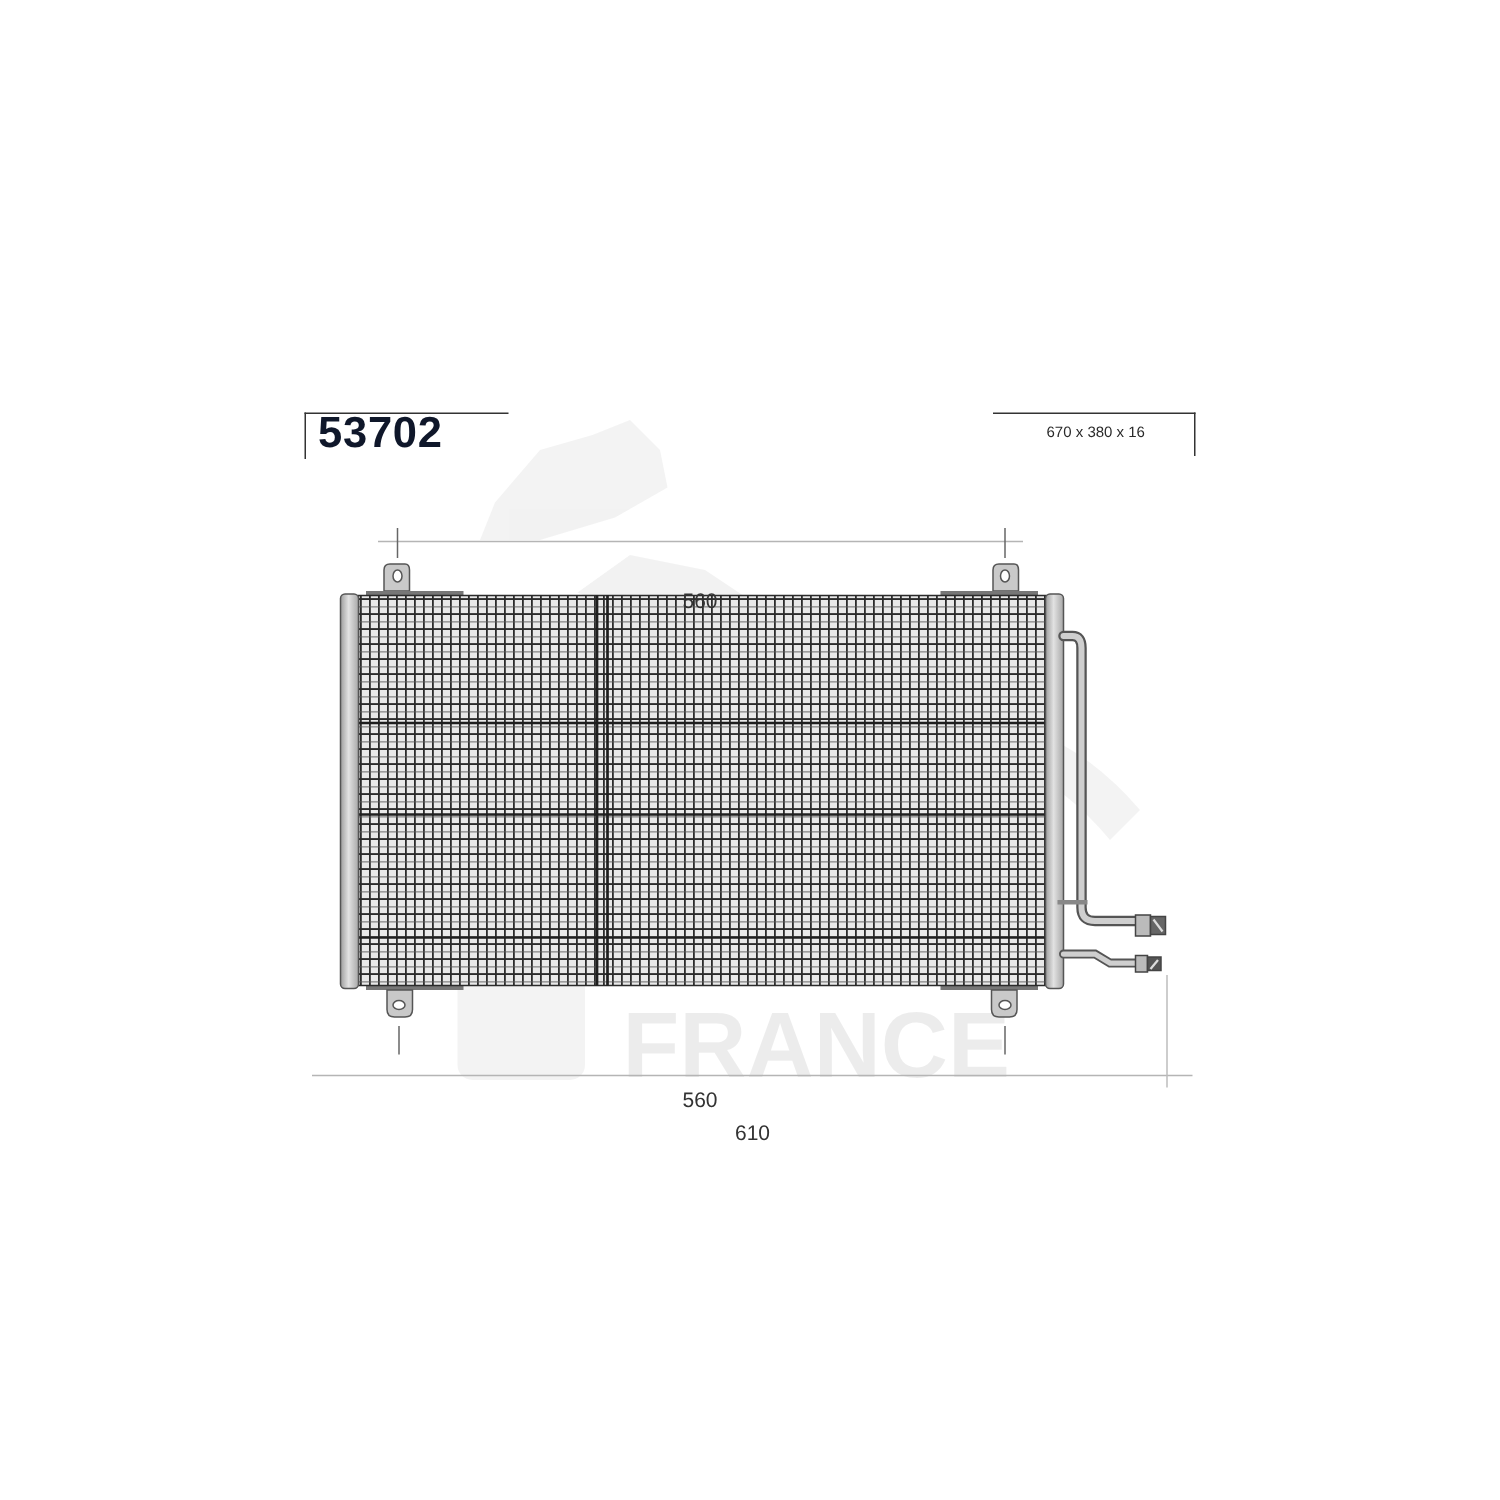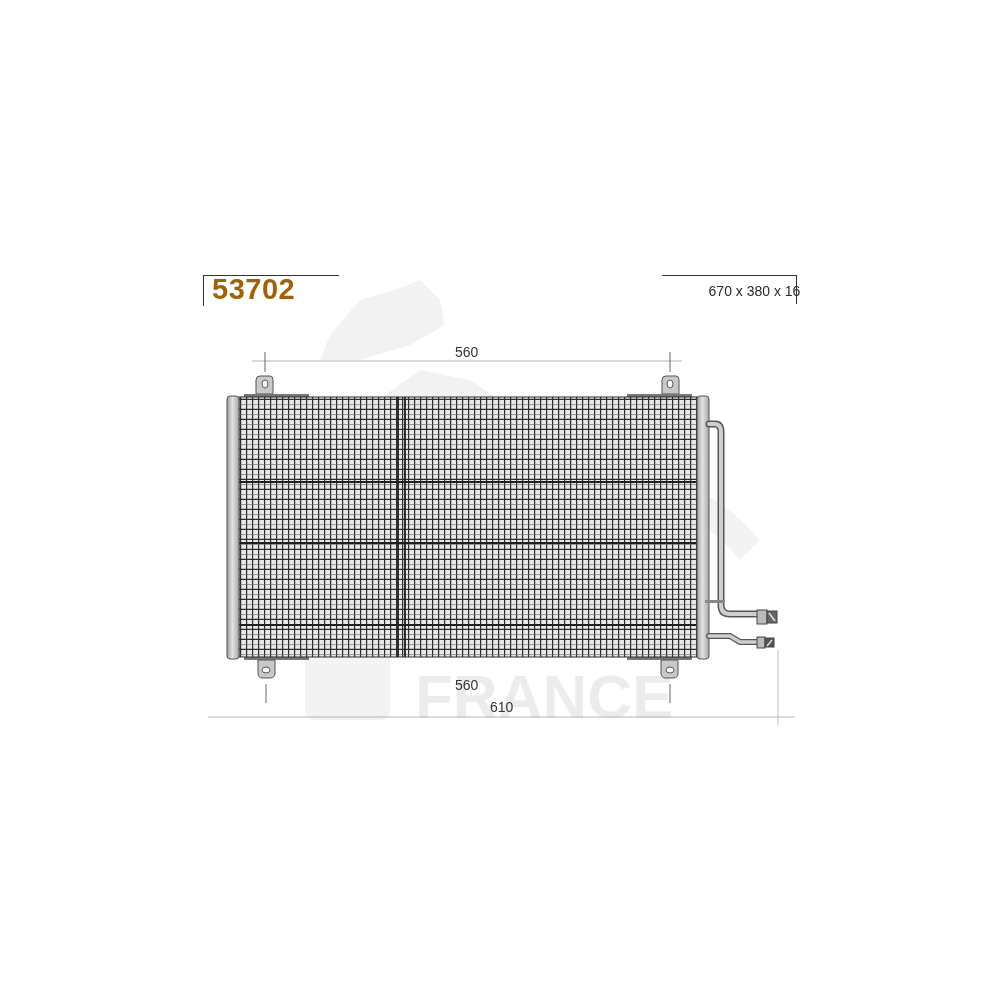--- a/index.html
+++ b/index.html
@@ -1,27 +1,27 @@
 <!DOCTYPE html>
 <html><head>
 <meta charset="utf-8">
 <style>
   html, body { margin: 0; padding: 0; background: #ffffff; }
   body { width: 1000px; height: 1000px; position: relative; overflow: hidden;
          font-family: "Liberation Sans", sans-serif; }
   .abs { position: absolute; }
   .ref-box { left: 203px; top: 275px; width: 135px; height: 30px;
              border-top: 1.5px solid #333; border-left: 1.5px solid #333; }
-  .ref-num { left: 212px; top: 273px; font-size: 29px; font-weight: bold; color: #a16207;
+  .ref-num { left: 212px; top: 273px; font-size: 29px; font-weight: bold; color: #0f172a;
              letter-spacing: 0.5px; }
   .dim-box { left: 662px; top: 275px; width: 134px; height: 28px;
              border-top: 1.5px solid #333; border-right: 1.5px solid #333; }
-  .dim-text { left: 692px; top: 283px; width: 125px; text-align: center; font-size: 14px;
+  .dim-text { left: 668px; top: 283px; width: 125px; text-align: center; font-size: 10px;
               color: #2a2a2a; }
-  .label { font-size: 14px; color: #333; }
+  .label { font-size: 14px; color: #333; margin-top: 48px; }
   svg { position: absolute; left: 0; top: 0; }
 </style>
 </head>
 <body>
 
 <svg width="1000" height="1000">
   <g opacity="0.09" fill="#777">
     <path d="M330 335 L360 300 L395 290 L420 280 L440 300 L445 325 L410 345 L360 360 L320 360 Z"></path>
     <path d="M385 395 L420 370 L470 380 L500 400 L520 440 L470 420 L420 410 Z"></path>
     <rect x="305" y="640" width="85" height="80" rx="10"></rect>

